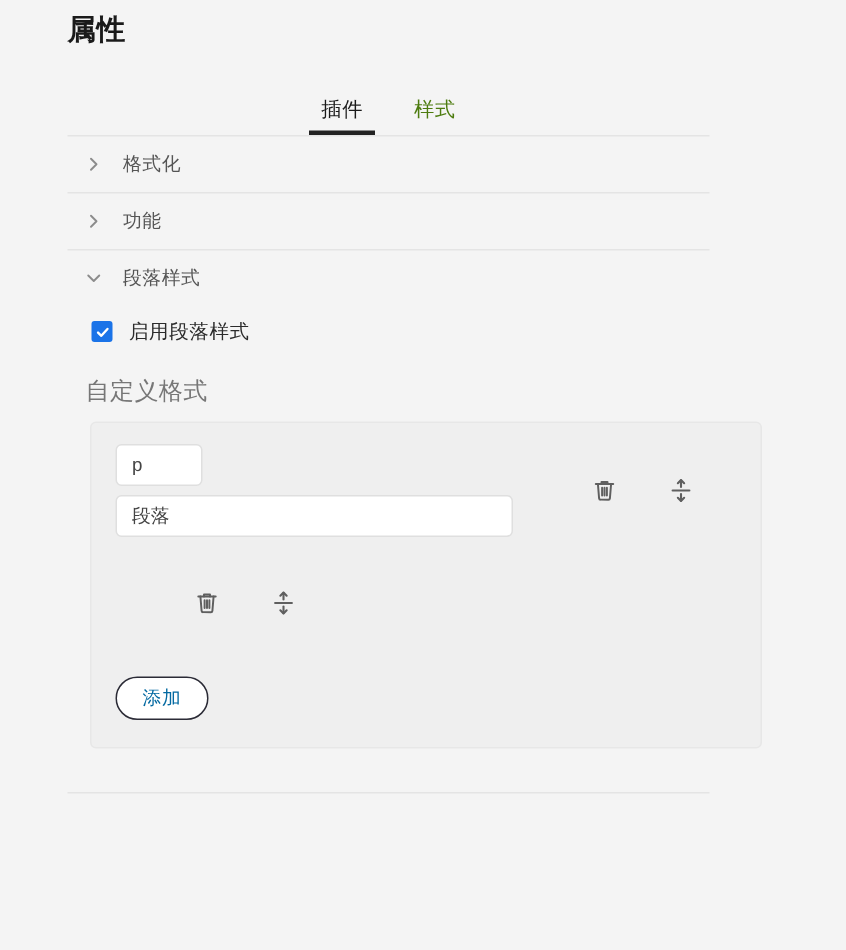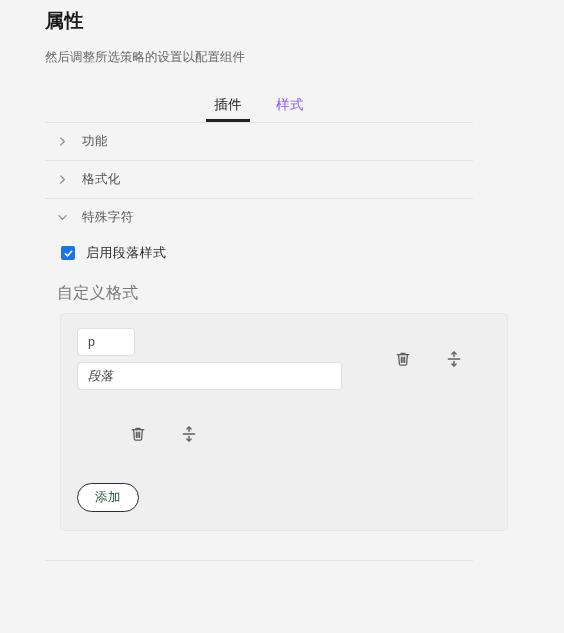--- a/index.html
+++ b/index.html
@@ -48,21 +48,21 @@
     display: flex;
     justify-content: center;
     align-items: flex-end;
     gap: 26px;
     height: 34px;
   }
   .tab {
     font-size: 13.5px;
     line-height: 18px;
     padding: 0 4px 8px 4px;
-    color: #8b5cf6;
+    color: #4d7c0f;
     cursor: pointer;
     position: relative;
     letter-spacing: 0.4px;
   }
   .tab.active {
     color: #1a1a1a;
   }
   .tab.active::after {
     content: "";
     position: absolute;
@@ -170,21 +170,21 @@
     height: 28px;
     line-height: 26px;
     font-size: 12.5px;
     color: #444444;
     padding: 0 10px;
     font-family: "Liberation Sans", "DejaVu Sans", sans-serif;
     display: block;
     outline: none;
   }
   .inp-tag { width: 58px; }
-  .inp-name { width: 265px; margin-top: 6px; font-style: italic; }
+  .inp-name { width: 265px; margin-top: 6px; }
   .row-actions {
     flex: 1 1 auto;
     display: flex;
     align-items: center;
     justify-content: flex-start;
     gap: 33px;
     padding-left: 52px;
     height: 62px;
   }
   .icon-btn {
@@ -197,83 +197,82 @@
   .icon-btn svg { display: block; }
 
   .add-btn {
     margin-top: 18px;
     height: 29px;
     min-width: 62px;
     padding: 0 17px;
     border: 1px solid #2b2b36;
     border-radius: 16px;
     background: #ffffff;
-    color: #14532d;
+    color: #0369a1;
     font-size: 12.5px;
     font-family: "Liberation Sans", "DejaVu Sans", sans-serif;
     cursor: pointer;
     letter-spacing: 0.5px;
     display: inline-block;
     line-height: 27px;
   }
 
   .spacer-after-card { height: 11px; }
 </style>
 </head>
 <body>
 
 <div class="panel-root">
 
   <div class="header">
     <div class="page-title">属性</div>
-    <div class="page-subtitle">然后调整所选策略的设置以配置组件</div>
   </div>
 
   <div class="tabs-bar">
     <div class="tab active">
       <span>插件</span>
     </div>
     <div class="tab">
       <span>样式</span>
     </div>
   </div>
   <div class="tabs-divider"></div>
 
   <div class="accordion">
+
+    <div class="acc-item">
+      <div class="acc-head">
+        <span class="chev">
+          <svg viewBox="0 0 12 12" width="11" height="11" fill="none" stroke="currentColor" stroke-width="1.4" stroke-linecap="round" stroke-linejoin="round">
+              <polyline points="4,2 8,6 4,10"></polyline>
+            </svg>
+        </span>
+        <span class="acc-label">格式化</span>
+      </div>
+    </div>
 
     <div class="acc-item">
       <div class="acc-head">
         <span class="chev">
           <svg viewBox="0 0 12 12" width="11" height="11" fill="none" stroke="currentColor" stroke-width="1.4" stroke-linecap="round" stroke-linejoin="round">
               <polyline points="4,2 8,6 4,10"></polyline>
             </svg>
         </span>
         <span class="acc-label">功能</span>
       </div>
     </div>
 
     <div class="acc-item">
       <div class="acc-head">
         <span class="chev">
           <svg viewBox="0 0 12 12" width="11" height="11" fill="none" stroke="currentColor" stroke-width="1.4" stroke-linecap="round" stroke-linejoin="round">
-              <polyline points="4,2 8,6 4,10"></polyline>
-            </svg>
-        </span>
-        <span class="acc-label">格式化</span>
-      </div>
-    </div>
-
-    <div class="acc-item">
-      <div class="acc-head">
-        <span class="chev">
-          <svg viewBox="0 0 12 12" width="11" height="11" fill="none" stroke="currentColor" stroke-width="1.4" stroke-linecap="round" stroke-linejoin="round">
               <polyline points="2,4 6,8 10,4"></polyline>
             </svg>
         </span>
-        <span class="acc-label">特殊字符</span>
+        <span class="acc-label">段落样式</span>
       </div>
 
       <div class="acc-body">
 
         <div class="checkbox-row">
           <span class="checkbox">
             <svg viewBox="0 0 14 14" width="11" height="11" fill="none" stroke="#ffffff" stroke-width="2" stroke-linecap="round" stroke-linejoin="round">
                 <polyline points="3,7.3 5.8,10 11,4.2"></polyline>
               </svg>
           </span>

